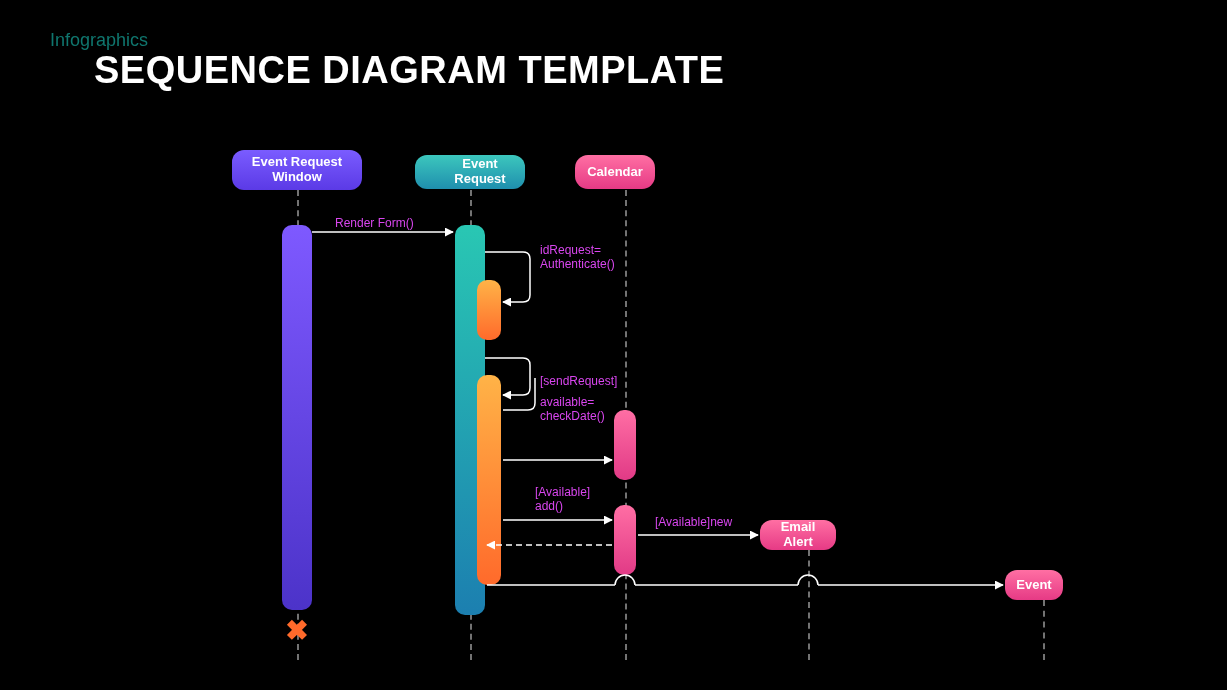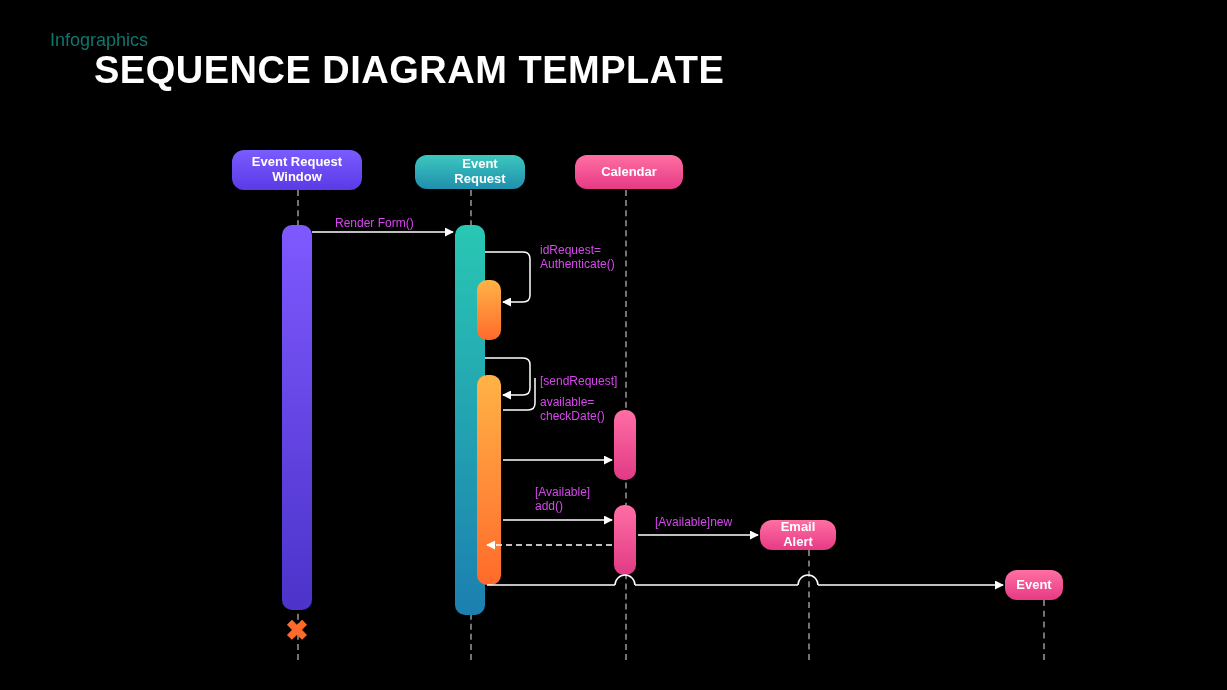--- a/index.html
+++ b/index.html
@@ -43,21 +43,21 @@
 <div class="stage">
 
   <div class="subtitle">Infographics</div>
   <div class="title">SEQUENCE DIAGRAM TEMPLATE</div>
 
   <div class="pill purple" style="left:232px; top:150px; width:130px; height:40px;">Event Request
 Window</div>
 
   <div class="pill teal" style="left:415px; top:155px; width:110px; height:34px;">Event  Request</div>
 
-  <div class="pill pink" style="left:575px; top:155px; width:108px; height:34px;">Calendar</div>
+  <div class="pill pink" style="left:575px; top:155px; width:80px; height:34px;border-radius:13px;">Calendar</div>
 
   <div class="pill pink" style="left:760px; top:520px; width:76px; height:30px;">Email Alert</div>
 
   <div class="pill pink" style="left:1005px; top:570px; width:58px; height:30px;">Event</div>
 
   <div class="lifeline" style="left:297px; height:470px;"></div>
   <div class="lifeline" style="left:470px; height:470px;"></div>
   <div class="lifeline" style="left:625px; height:470px;"></div>
   <div class="lifeline" style="left:808px; top:550px; height:110px;"></div>
   <div class="lifeline" style="left:1043px; top:600px; height:60px;"></div>

